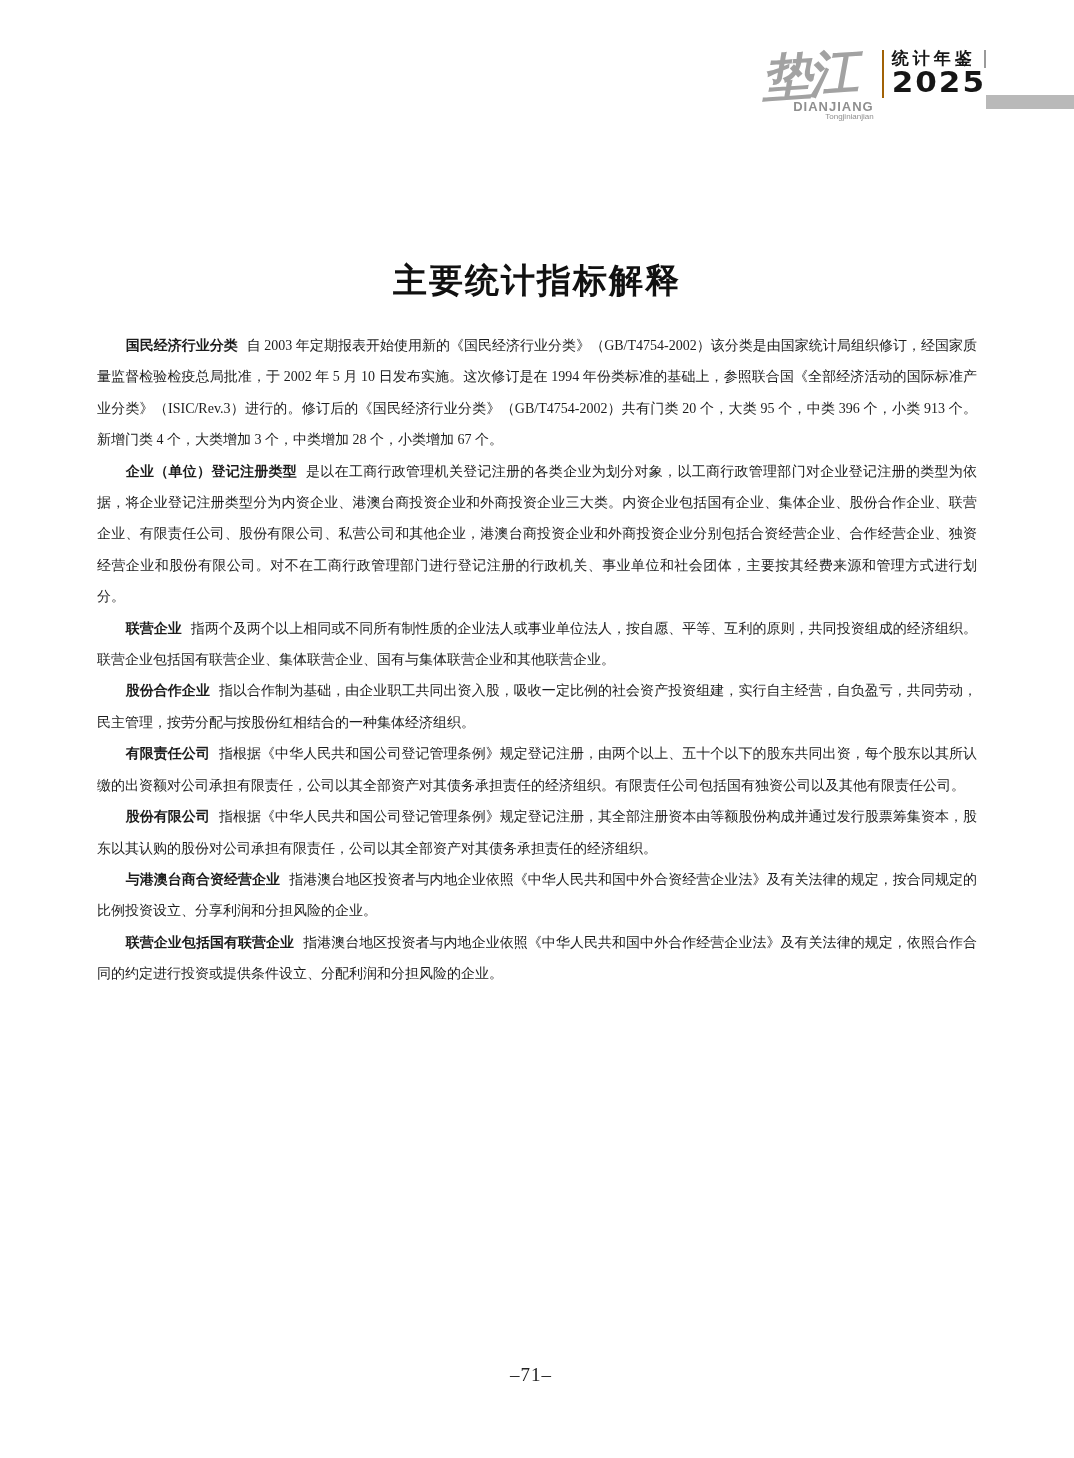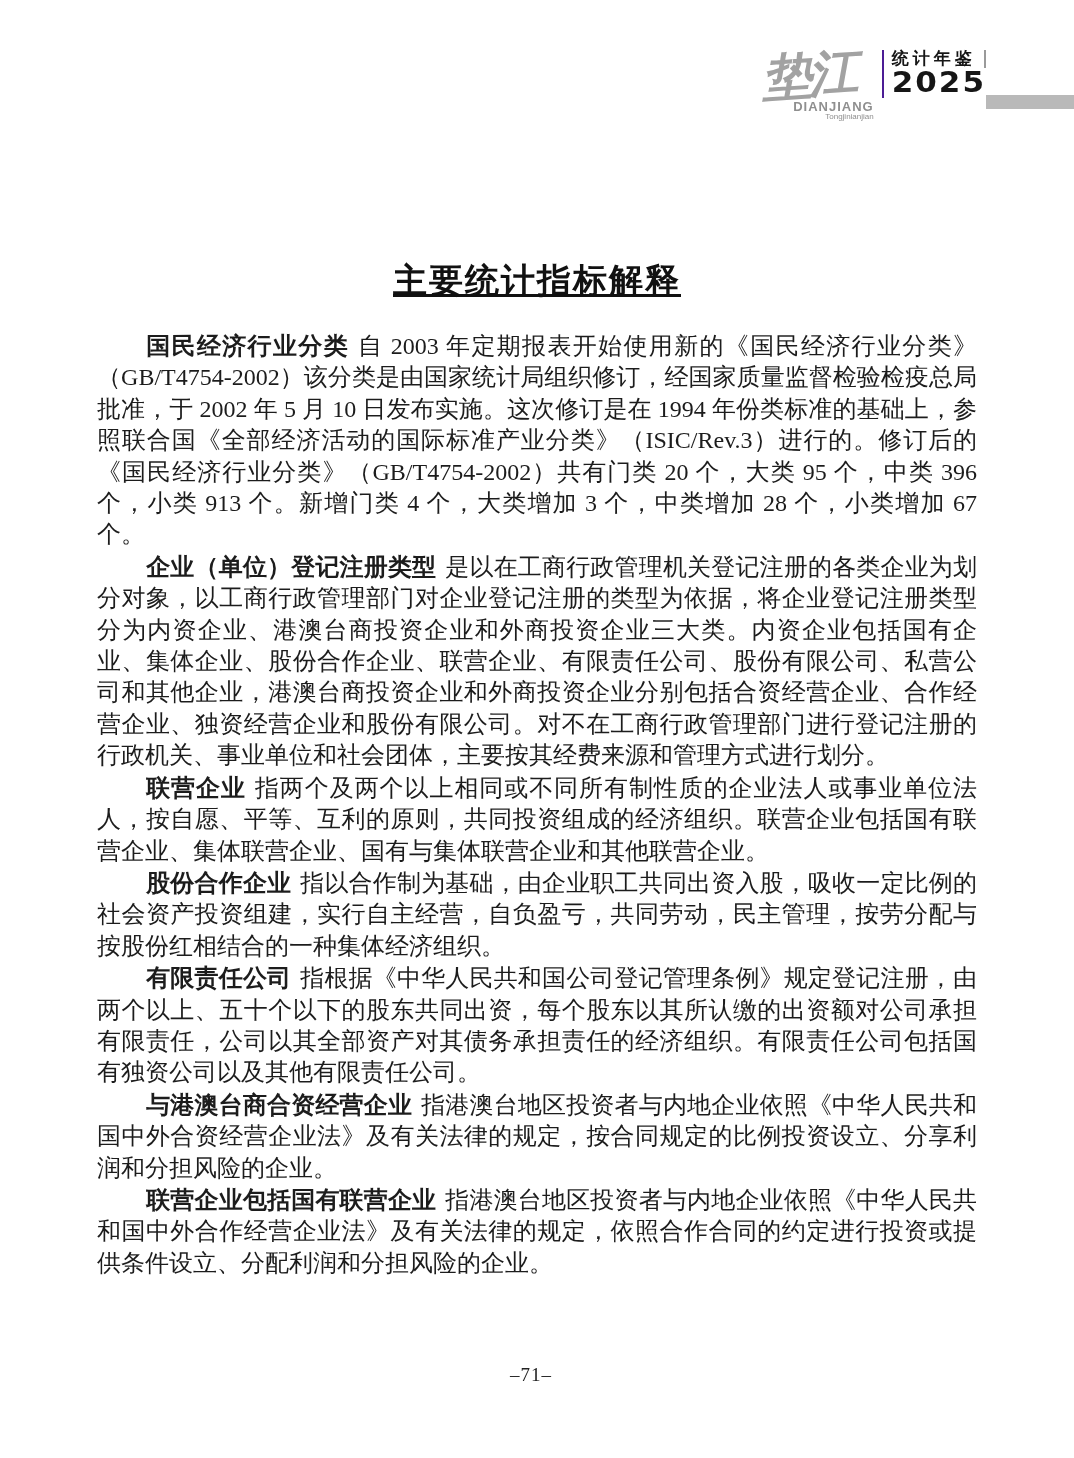--- a/index.html
+++ b/index.html
@@ -30,21 +30,21 @@
   .pinyin{
     position:absolute;right:0;bottom:0;
     text-align:right;line-height:10px;
     font-family:"Liberation Sans","DejaVu Sans",sans-serif;
     color:#8f8f8f;
   }
   .py1{font-size:13px;font-weight:bold;letter-spacing:1px;display:block;margin-top:8px;}
   .py2{font-size:8px;display:block;}
   .logo-right{
     margin-left:8px;
-    border-left:2px solid #4c1d95;
+    border-left:2px solid #a16207;
     padding-left:8px;
   }
   .yearbook-label{
     font-family:"Liberation Sans","DejaVu Sans",sans-serif;
     font-size:17px;font-weight:bold;color:#161616;
     letter-spacing:4px;line-height:18px;
     border-right:2px solid #9a9a9a;
     padding-right:6px;
     white-space:nowrap;
   }
@@ -61,25 +61,25 @@
   }
 
   
   .content{
     position:absolute;left:97px;top:256px;width:880px;
   }
   h1.page-title{
     margin:0 0 26px 0;
     font-family:"Liberation Sans","DejaVu Sans",sans-serif;
     font-size:34px;font-weight:bold;color:#111;
-    text-align:center;letter-spacing:2px;line-height:48px;text-decoration:underline;
+    text-align:center;letter-spacing:2px;line-height:48px;
   }
   p.para{
     margin:0;
-    font-size:24px;
+    font-size:14px;
     line-height:31.4px;
     text-align:justify;
     text-indent:2.05em;
     color:#1c1c1c;
   }
   p.para .term{
     font-family:"Liberation Sans","DejaVu Sans",sans-serif;
     font-weight:bold;
     margin-right:9px;
   }
@@ -124,20 +124,23 @@
     <p class="para">
       <span class="term">联营企业</span><span>指两个及两个以上相同或不同所有制性质的企业法人或事业单位法人，按自愿、平等、互利的原则，共同投资组成的经济组织。联营企业包括国有联营企业、集体联营企业、国有与集体联营企业和其他联营企业。</span>
     </p>
     <p class="para">
       <span class="term">股份合作企业</span><span>指以合作制为基础，由企业职工共同出资入股，吸收一定比例的社会资产投资组建，实行自主经营，自负盈亏，共同劳动，民主管理，按劳分配与按股份红相结合的一种集体经济组织。</span>
     </p>
     <p class="para">
       <span class="term">有限责任公司</span><span>指根据《中华人民共和国公司登记管理条例》规定登记注册，由两个以上、五十个以下的股东共同出资，每个股东以其所认缴的出资额对公司承担有限责任，公司以其全部资产对其债务承担责任的经济组织。有限责任公司包括国有独资公司以及其他有限责任公司。</span>
     </p>
     <p class="para">
+      <span class="term">股份有限公司</span><span>指根据《中华人民共和国公司登记管理条例》规定登记注册，其全部注册资本由等额股份构成并通过发行股票筹集资本，股东以其认购的股份对公司承担有限责任，公司以其全部资产对其债务承担责任的经济组织。</span>
+    </p>
+    <p class="para">
       <span class="term">与港澳台商合资经营企业</span><span>指港澳台地区投资者与内地企业依照《中华人民共和国中外合资经营企业法》及有关法律的规定，按合同规定的比例投资设立、分享利润和分担风险的企业。</span>
     </p>
     <p class="para">
       <span class="term">联营企业包括国有联营企业</span><span>指港澳台地区投资者与内地企业依照《中华人民共和国中外合作经营企业法》及有关法律的规定，依照合作合同的约定进行投资或提供条件设立、分配利润和分担风险的企业。</span>
     </p>
   </div>
 
   <div class="page-number">–71–</div>
 
 </div>

